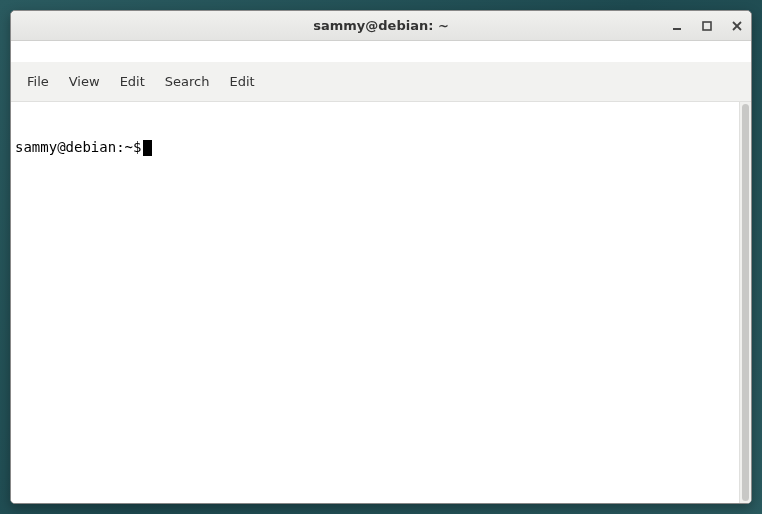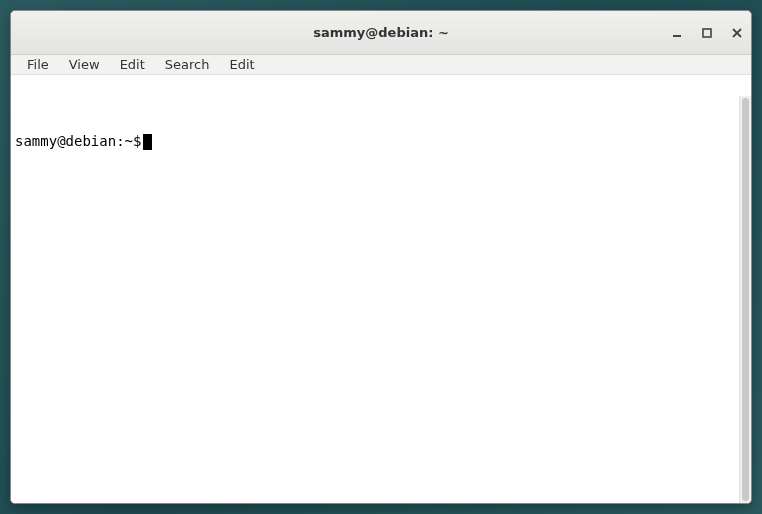--- a/index.html
+++ b/index.html
@@ -24,21 +24,21 @@
       bottom: 10px;
       background: #fff;
       border: 1px solid #888;
       border-radius: 5px;
       display: flex;
       flex-direction: column;
       box-shadow: 0 4px 12px rgba(0,0,0,0.3);
       overflow: hidden;
     }
     .titlebar {
-      height: 44px;
+      height: 30px;
       background: linear-gradient(to bottom, #f0f0ee 0%, #e4e4e2 100%);
       border-bottom: 1px solid #d0d0ce;
       display: flex;
       align-items: center;
       position: relative;
       border-radius: 5px 5px 0 0;
     }
     .title {
       position: absolute;
       left: 0;
@@ -64,40 +64,40 @@
       display: flex;
       align-items: center;
       justify-content: center;
       cursor: pointer;
       color: #444;
     }
     .win-btn svg {
       display: block;
     }
     .menubar {
-      height: 20px;
+      height: 40px;
       background: #f2f2f0;
       border-bottom: 1px solid #e0e0de;
       display: flex;
       align-items: center;
       padding: 0 6px;
       gap: 0;
+      margin-top: 21px;
     }
     .menu-item {
       padding: 3px 10px;
       color: #333;
       cursor: pointer;
       font-size: 13px;
     }
     .terminal-area {
       flex: 1;
       display: flex;
       background: #fff;
       position: relative;
-      margin-top: 21px;
     }
     .terminal-content {
       flex: 1;
       padding: 2px 4px;
       font-family: "DejaVu Sans Mono", "Liberation Mono", monospace;
       font-size: 14px;
       color: #000;
       line-height: 1.25;
       white-space: pre;
     }

